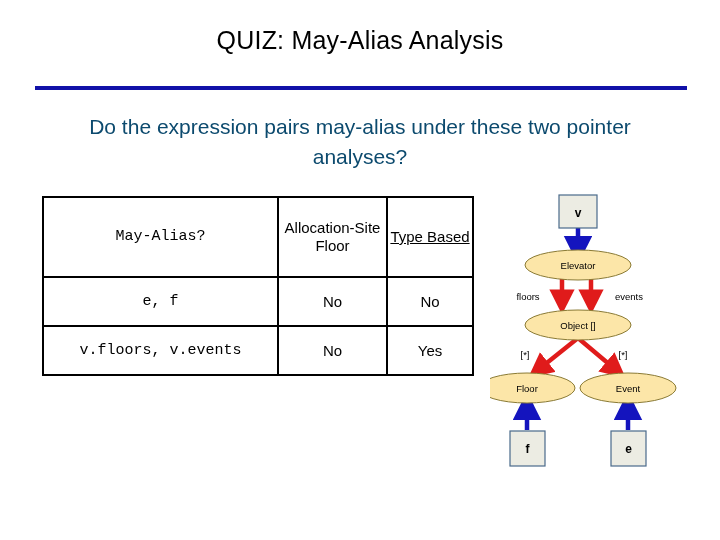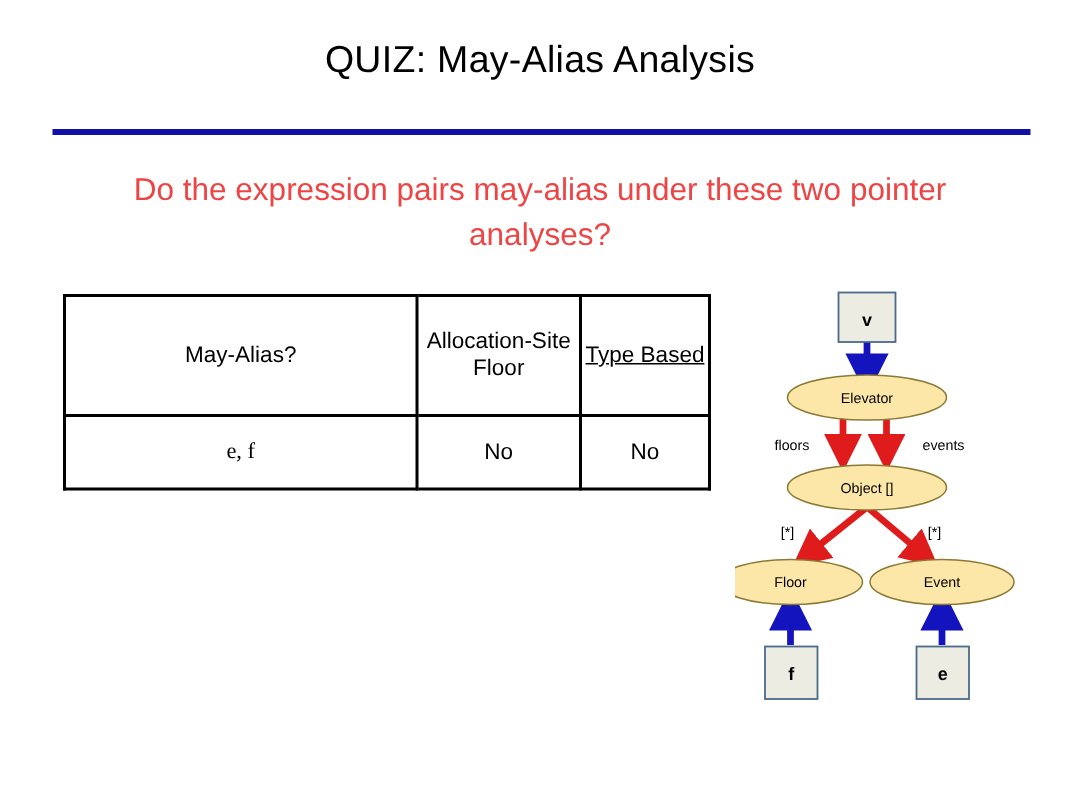--- a/index.html
+++ b/index.html
@@ -39,21 +39,21 @@
 
   
   #subtitle {
     position: absolute;
     left: 40px;
     top: 112px;
     width: 640px;
     text-align: center;
     font-size: 21px;
     line-height: 30px;
-    color: #ef4444;
+    color: #0c4a6e;
   }
 
   
   #alias-table {
     position: absolute;
     left: 42px;
     top: 196px;
     width: 424px;
     border-collapse: collapse;
     table-layout: fixed;
@@ -72,29 +72,29 @@
   }
   #alias-table tbody td {
     height: 47px;
     font-size: 15px;
   }
   .col-expr   { width: 233px; }
   .col-alloc  { width: 107px; }
   .col-type   { width: 84px; text-decoration: underline;  }
 
   .expr-cell {
-    font-family: Liberation Serif, serif;
+    font-family: Liberation Mono, monospace;
     font-size: 13px;
     font-weight: bold;
     letter-spacing: 0px;
   }
   .expr-cell.small {
     font-size: 12.5px;
   }
-  .hdr-expr { font-size: 15px; }
+  .hdr-expr { font-size: 15px; font-family: Liberation Mono, monospace; }
 
   
   #object-diagram {
     position: absolute;
     left: 490px;
     top: 190px;
     width: 230px;
     height: 290px;
   }
   #object-diagram svg {
@@ -133,20 +133,25 @@
       <th class="col-alloc">Allocation-Site Floor</th>
       <th class="col-type">Type Based</th>
     </tr>
   </thead>
   <tbody>
     <tr>
       <td class="expr-cell">e, f</td>
       <td>No</td>
       <td>No</td>
     </tr>
+    <tr>
+      <td class="expr-cell">v.floors, v.events</td>
+      <td>No</td>
+      <td>Yes</td>
+    </tr>
   </tbody>
 </table>
 
 <div id="object-diagram">
   <svg width="230" height="290" viewBox="0 0 230 290" xmlns="http://www.w3.org/2000/svg">
     <defs>
       <marker id="blue-head" markerWidth="7" markerHeight="7" refX="3.2" refY="3.2" orient="auto" markerUnits="strokeWidth">
         <path d="M0,0 L6.4,3.2 L0,6.4 z" fill="#1414BE"></path>
       </marker>
       <marker id="red-head" markerWidth="6" markerHeight="6" refX="2.8" refY="2.8" orient="auto" markerUnits="strokeWidth">

